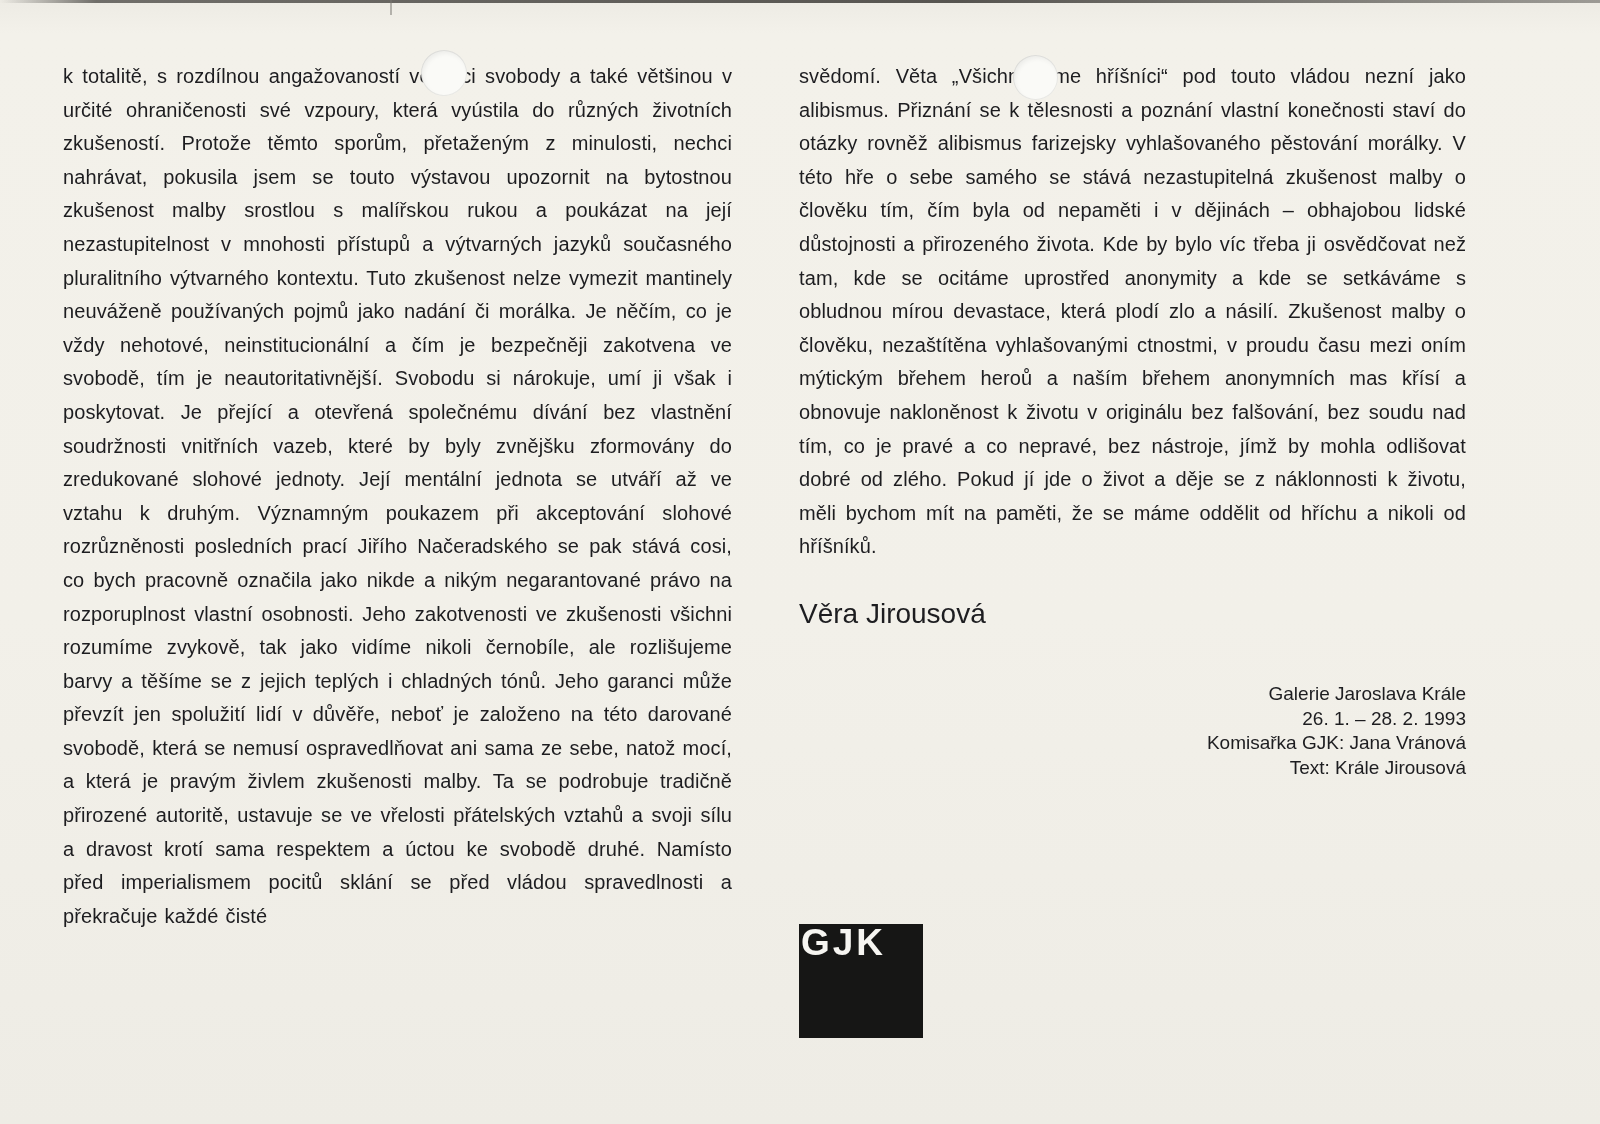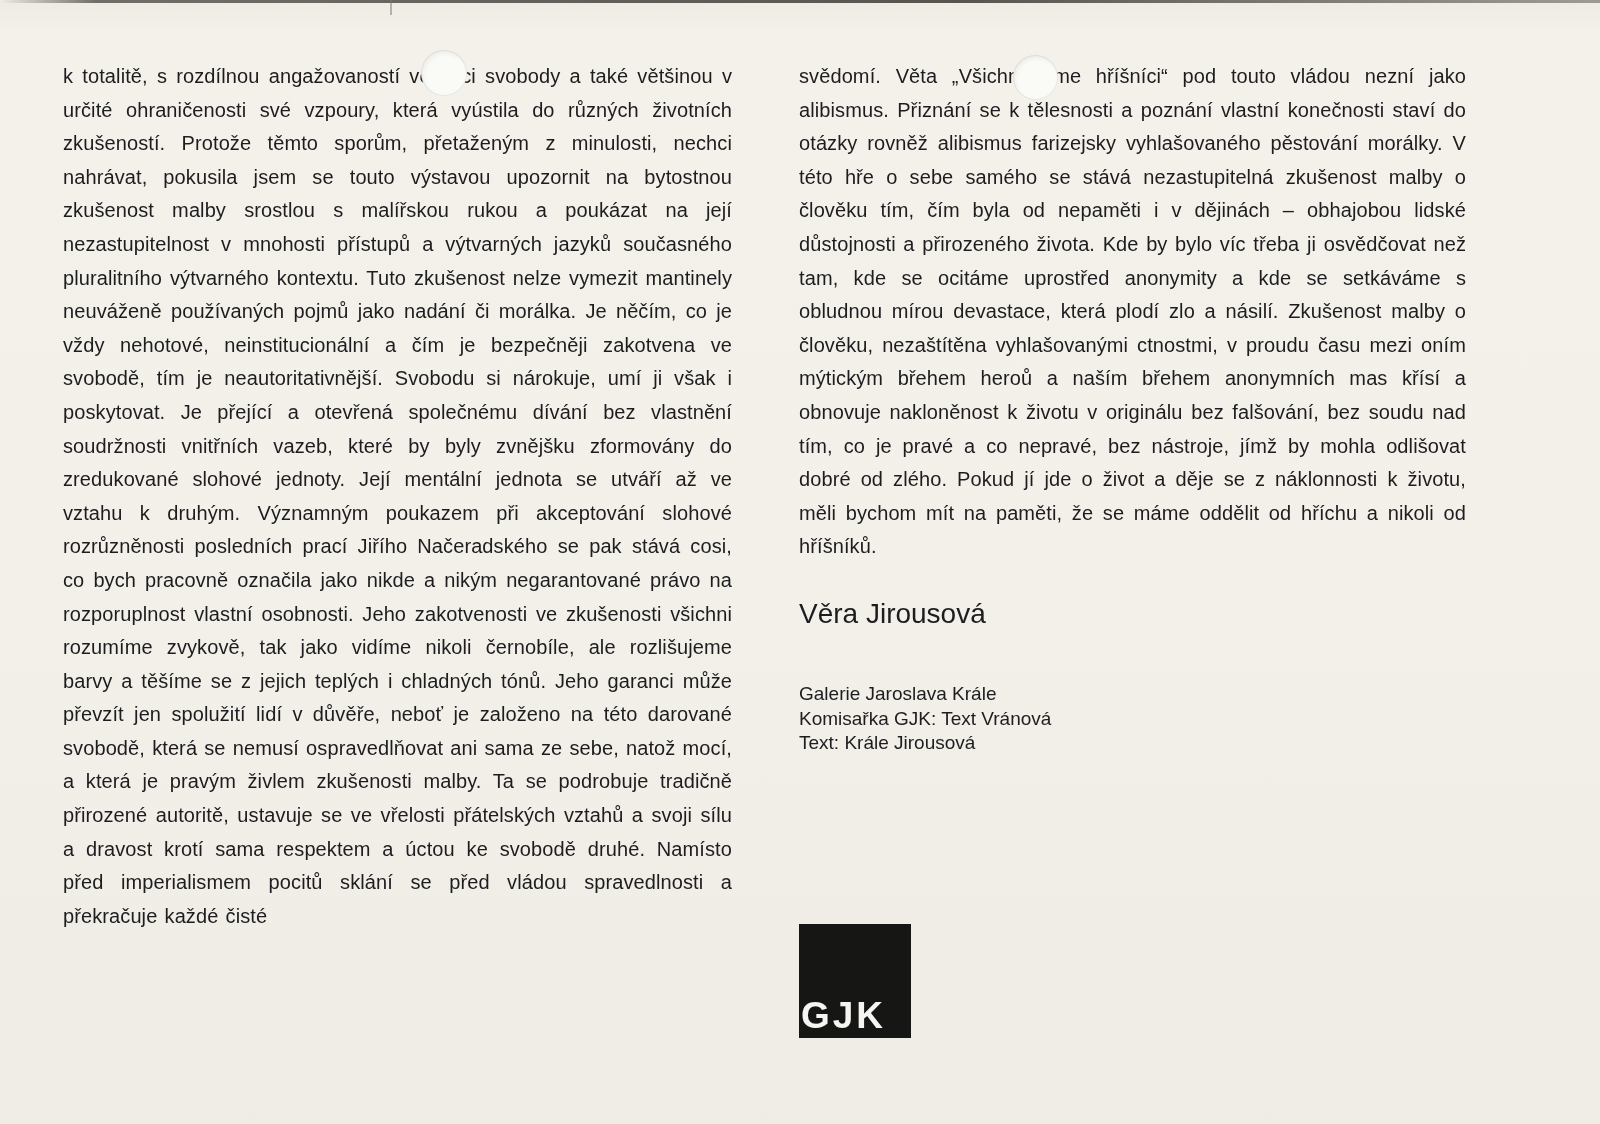--- a/index.html
+++ b/index.html
@@ -52,29 +52,29 @@
   }
   .signature {
     margin: 36px 0 0 0;
     font-size: 28px;
     line-height: 28px;
   }
   .credits {
     margin-top: 54px;
     font-size: 19px;
     line-height: 24.6px;
+    text-align: right;
   }
   .credit-line { white-space: nowrap; }
   .logo {
     position: absolute;
     left: 799px; top: 924px;
-    width: 112px; height: 114px;
+    width: 124px; height: 114px;
     background: #161615;
     display: flex;
-    align-items: flex-end;
   }
   .logo-text {
     color: #f6f5f1;
     font-weight: bold;
     font-size: 37px;
     line-height: 1;
     letter-spacing: 3px;
     padding: 0 0 4px 2px;
   }
   .hole {
@@ -97,21 +97,22 @@
     <p class="body-text">k totalitě, s rozdílnou angažovaností ve věci svobody a také většinou v určité ohraničenosti své vzpoury, která vyústila do různých životních zkušeností. Protože těmto sporům, přetaženým z minulosti, nechci nahrávat, pokusila jsem se touto výstavou upozornit na bytostnou zkušenost malby srostlou s malířskou rukou a poukázat na její nezastupitelnost v mnohosti přístupů a výtvarných jazyků současného pluralitního výtvarného kontextu. Tuto zkušenost nelze vymezit mantinely neuváženě používaných pojmů jako nadání či morálka. Je něčím, co je vždy nehotové, neinstitucionální a čím je bezpečněji zakotvena ve svobodě, tím je neautoritativnější. Svobodu si nárokuje, umí ji však i poskytovat. Je přející a otevřená společnému dívání bez vlastnění soudržnosti vnitřních vazeb, které by byly zvnějšku zformovány do zredukované slohové jednoty. Její mentální jednota se utváří až ve vztahu k druhým. Významným poukazem při akceptování slohové rozrůzněnosti posledních prací Jiřího Načeradského se pak stává cosi, co bych pracovně označila jako nikde a nikým negarantované právo na rozporuplnost vlastní osobnosti. Jeho zakotvenosti ve zkušenosti všichni rozumíme zvykově, tak jako vidíme nikoli černobíle, ale rozlišujeme barvy a těšíme se z jejich teplých i chladných tónů. Jeho garanci může převzít jen spolužití lidí v důvěře, neboť je založeno na této darované svobodě, která se nemusí ospravedlňovat ani sama ze sebe, natož mocí, a která je pravým živlem zkušenosti malby. Ta se podrobuje tradičně přirozené autoritě, ustavuje se ve vřelosti přátelských vztahů a svoji sílu a dravost krotí sama respektem a úctou ke svobodě druhé. Namísto před imperialismem pocitů sklání se před vládou spravedlnosti a překračuje každé čisté</p>
   </div>
 
   <div class="col col-right">
     <p class="body-text">svědomí. Věta „Všichni jsme hříšníci“ pod touto vládou nezní jako alibismus. Přiznání se k tělesnosti a poznání vlastní konečnosti staví do otázky rovněž alibismus farizejsky vyhlašovaného pěstování morálky. V této hře o sebe samého se stává nezastupitelná zkušenost malby o člověku tím, čím byla od nepaměti i v dějinách – obhajobou lidské důstojnosti a přirozeného života. Kde by bylo víc třeba ji osvědčovat než tam, kde se ocitáme uprostřed anonymity a kde se setkáváme s obludnou mírou devastace, která plodí zlo a násilí. Zkušenost malby o člověku, nezaštítěna vyhlašovanými ctnostmi, v proudu času mezi oním mýtickým břehem heroů a naším břehem anonymních mas křísí a obnovuje nakloněnost k životu v originálu bez falšování, bez soudu nad tím, co je pravé a co nepravé, bez nástroje, jímž by mohla odlišovat dobré od zlého. Pokud jí jde o život a děje se z náklonnosti k životu, měli bychom mít na paměti, že se máme oddělit od hříchu a nikoli od hříšníků.</p>
 
     <p class="signature">Věra Jirousová</p>
 
     <div class="credits">
       <div class="credit-line">Galerie Jaroslava Krále</div>
-      <div class="credit-line">Komisařka GJK: Text Vránová</div>
+      <div class="credit-line">26. 1. – 28. 2. 1993</div>
+      <div class="credit-line">Komisařka GJK: Jana Vránová</div>
       <div class="credit-line">Text: Krále Jirousová</div>
     </div>
   </div>
 
   <div class="logo">
     <span class="logo-text">GJK</span>
   </div>
 
   <div class="hole hole-left"></div>
   <div class="hole hole-right"></div>

